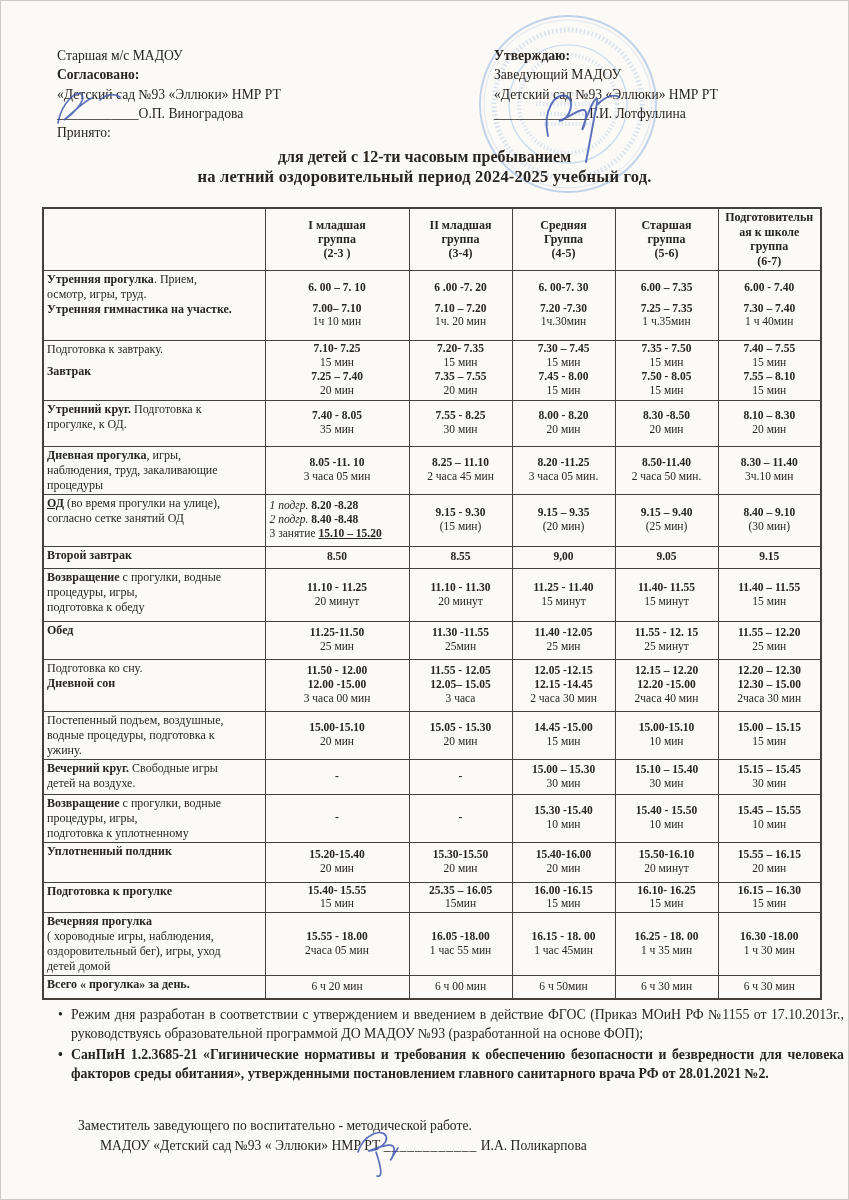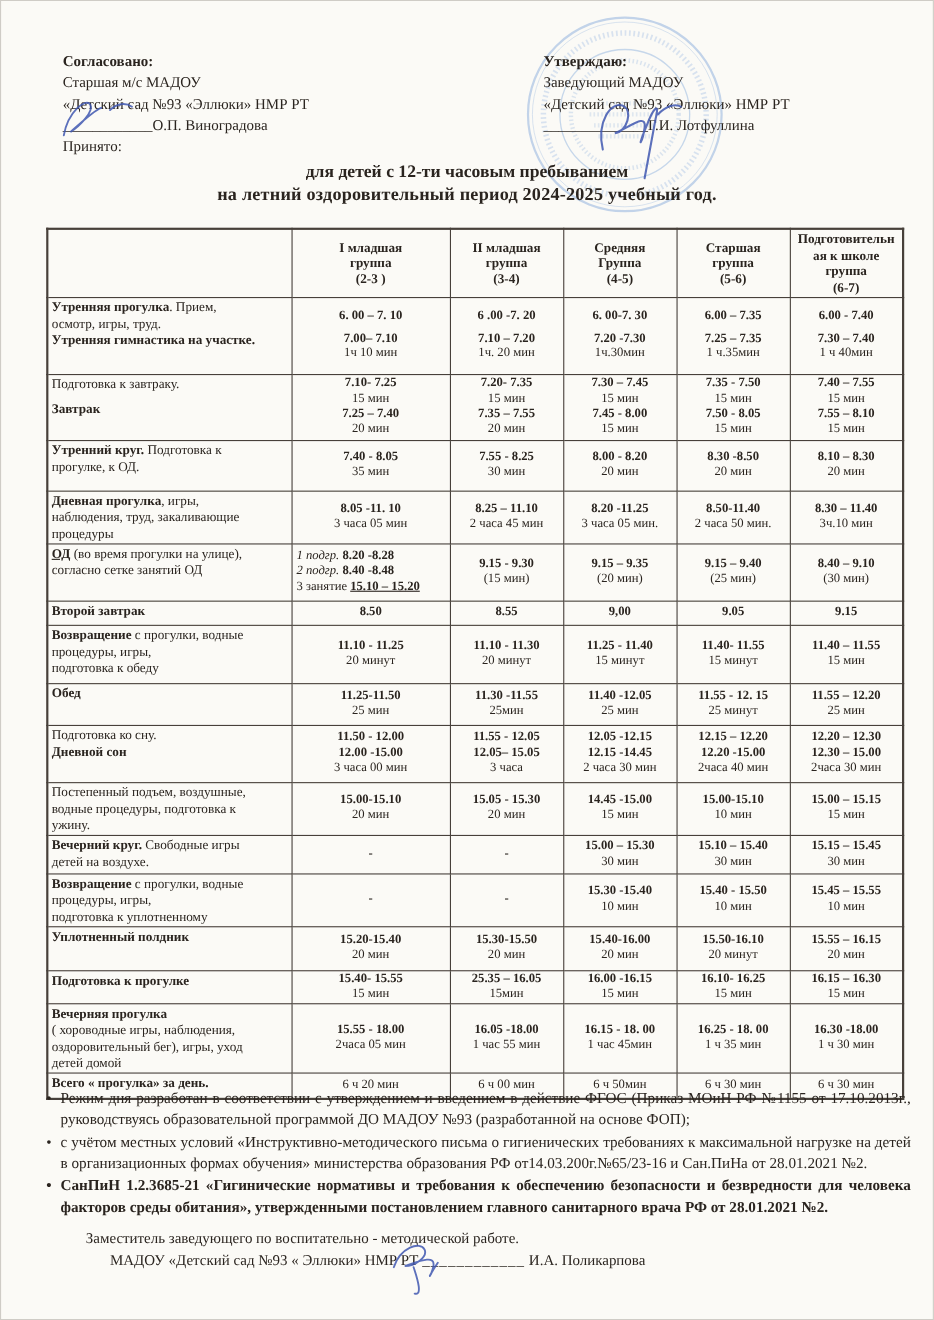--- a/index.html
+++ b/index.html
@@ -58,21 +58,21 @@
   tbody tr:nth-child(9){height:52px;}
   tbody tr:nth-child(10){height:45px;}
   tbody tr:nth-child(11){height:35px;}
   tbody tr:nth-child(12){height:48px;}
   tbody tr:nth-child(13){height:40px;}
   tbody tr:nth-child(14){height:27px;}
   tbody tr:nth-child(15){height:57px;}
   tbody tr:nth-child(16){height:23px;}
 
   
-  .notes{position:absolute;top:989px;left:40px;width:788px;margin:0;padding:0;list-style:none;
+  .notes{position:absolute;top:989px;left:40px;width:788px;margin:16px;padding:0;list-style:none;
          font-size:13.8px;z-index:2;}
   .notes li{position:relative;padding-left:15px;text-align:justify;line-height:1.4;margin-bottom:1px;}
   .notes li::before{content:"•";position:absolute;left:2px;top:0;}
   .notes li.bold{font-weight:bold;}
 
   
   .footer{position:absolute;top:1116px;left:78px;width:720px;font-size:13.6px;z-index:2;}
   .footer .f1{line-height:1.5;}
   .footer .f2{line-height:1.5;padding-left:22px;}
   .footer .sig-line{letter-spacing:1px;}
@@ -87,22 +87,22 @@
       <circle cx="94" cy="94" r="88" stroke-width="2" opacity="0.5"></circle>
       <circle cx="94" cy="94" r="84" stroke-width="0.8" opacity="0.35"></circle>
       <circle cx="94" cy="94" r="59" stroke-width="1.2" opacity="0.45"></circle>
       <circle cx="94" cy="94" r="74" stroke-width="5" opacity="0.30" stroke-dasharray="1.6,2.4"></circle>
       <circle cx="94" cy="94" r="49" stroke-width="4" opacity="0.28" stroke-dasharray="1.4,2.2"></circle>
       <path d="M62 94 h64 M66 104 h56 M70 114 h48 M70 84 h48" stroke-width="4" opacity="0.25" stroke-dasharray="1.5,2"></path>
     </g>
   </svg>
 
   <div class="approval approval-left">
+      <div class="ln"><span>Старшая м/с МАДОУ</span></div>
       <div class="ln"><span class="b">Согласовано:</span></div>
-      <div class="ln"><span>Старшая м/с МАДОУ</span></div>
       <div class="ln"><span>«Детский сад №93 «Эллюки» НМР РТ</span></div>
       <div class="ln"><span>____________</span><span>О.П. Виноградова</span></div>
       <div class="ln"><span>Принято:</span></div>
     </div>
   <div class="approval approval-right">
       <div class="ln"><span class="b">Утверждаю:</span></div>
       <div class="ln"><span>Заведующий МАДОУ</span></div>
       <div class="ln"><span>«Детский сад №93 «Эллюки» НМР РТ</span></div>
       <div class="ln"><span>______________</span><span>Г.И. Лотфуллина</span></div>
     </div>
@@ -592,21 +592,20 @@
           </td>
           <td class="cell">
             <div class="ln"><span>6 ч 30 мин</span></div>
           </td>
         </tr>
       </tbody>
   </table>
 
   <ul class="notes" id="notes">
       <li>Режим  дня  разработан  в  соответствии  с  утверждением  и  введением  в  действие  ФГОС  (Приказ  МОиН  РФ  №1155  от 17.10.2013г., руководствуясь образовательной программой ДО МАДОУ №93 (разработанной на основе ФОП);</li>
-      <li>с учётом местных условий  «Инструктивно-методического  письма о гигиенических требованиях к максимальной нагрузке на  детей  в  организационных  формах  обучения»  министерства  образования  РФ  от14.03.200г.№65/23-16  и  Сан.ПиНа  от 28.01.2021  №2.</li>
       <li class="bold">СанПиН 1.2.3685-21  «Гигинические нормативы и требования к обеспечению безопасности и безвредности для человека факторов среды обитания», утвержденными постановлением главного санитарного врача РФ от 28.01.2021  №2.</li>
     </ul>
 
   <div class="footer">
     <div class="f1">Заместитель  заведующего по воспитательно - методической  работе.</div>
     <div class="f2">
       <span>МАДОУ «Детский сад №93 « Эллюки» НМР РТ</span>
       <span class="sig-line">____________</span>
       <span>И.А. Поликарпова</span>
     </div>

